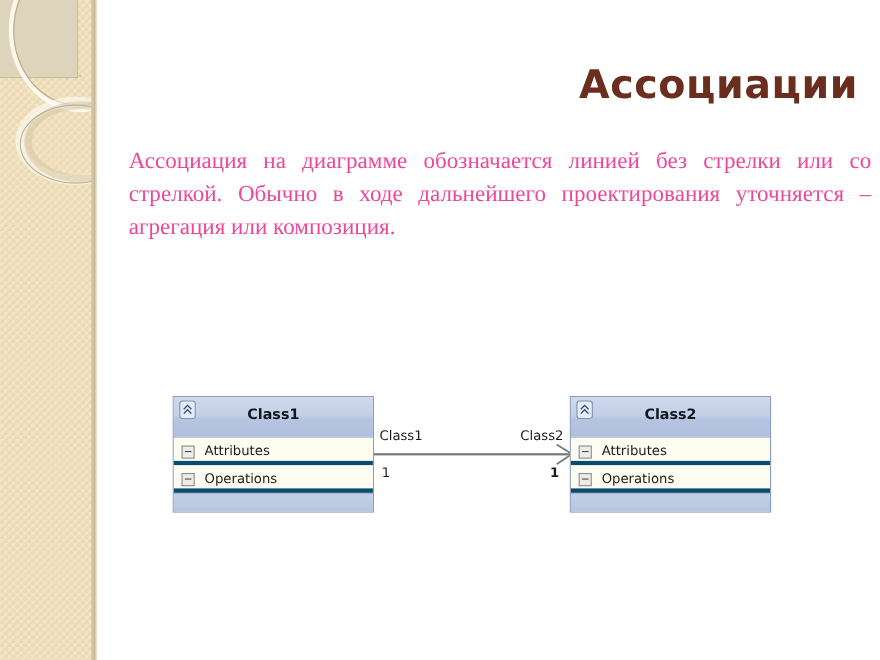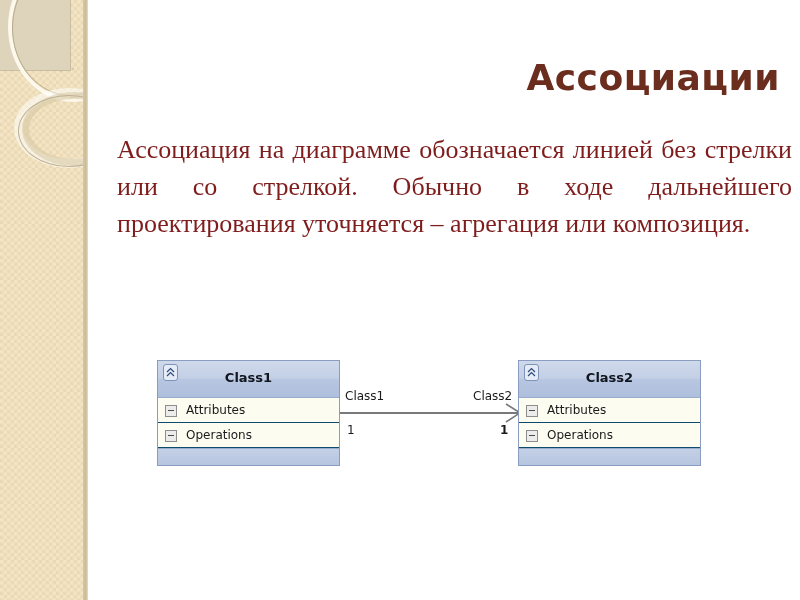--- a/index.html
+++ b/index.html
@@ -113,23 +113,23 @@
     letter-spacing: 0.5px;
     line-height: 1.1;
   }
 
   
   #body-text {
     position: absolute;
     left: 117px; top: 132px;
     width: 675px;
     font-family: "Liberation Serif", serif;
-    font-size: 26px;
+    font-size: 21px;
     line-height: 1.42;
-    color: #7f1d1d;
+    color: #ec4899;
     text-align: justify;
     text-justify: inter-word;
   }
 
   
   #diagram {
     position: absolute;
     left: 140px; top: 345px;
     width: 600px;
     height: 150px;
@@ -170,21 +170,21 @@
     background: #e6ecf7;
     box-sizing: border-box;
   }
   .collapse-btn svg { display: block; margin: 2px auto 0; }
 
   .uml-row {
     position: relative;
     height: 25px;
     line-height: 25px;
     background: #fcfcf1;
-    border-bottom: 1px solid #0c4a6e;
+    border-bottom: 4px solid #0c4a6e;
     padding-left: 28px;
     font-size: 12px;
     color: #1a1a1a;
     box-sizing: border-box;
   }
   .row-toggle {
     position: absolute;
     left: 7px; top: 7px;
     width: 12px; height: 12px;
     border: 1px solid #8d8d8d;

